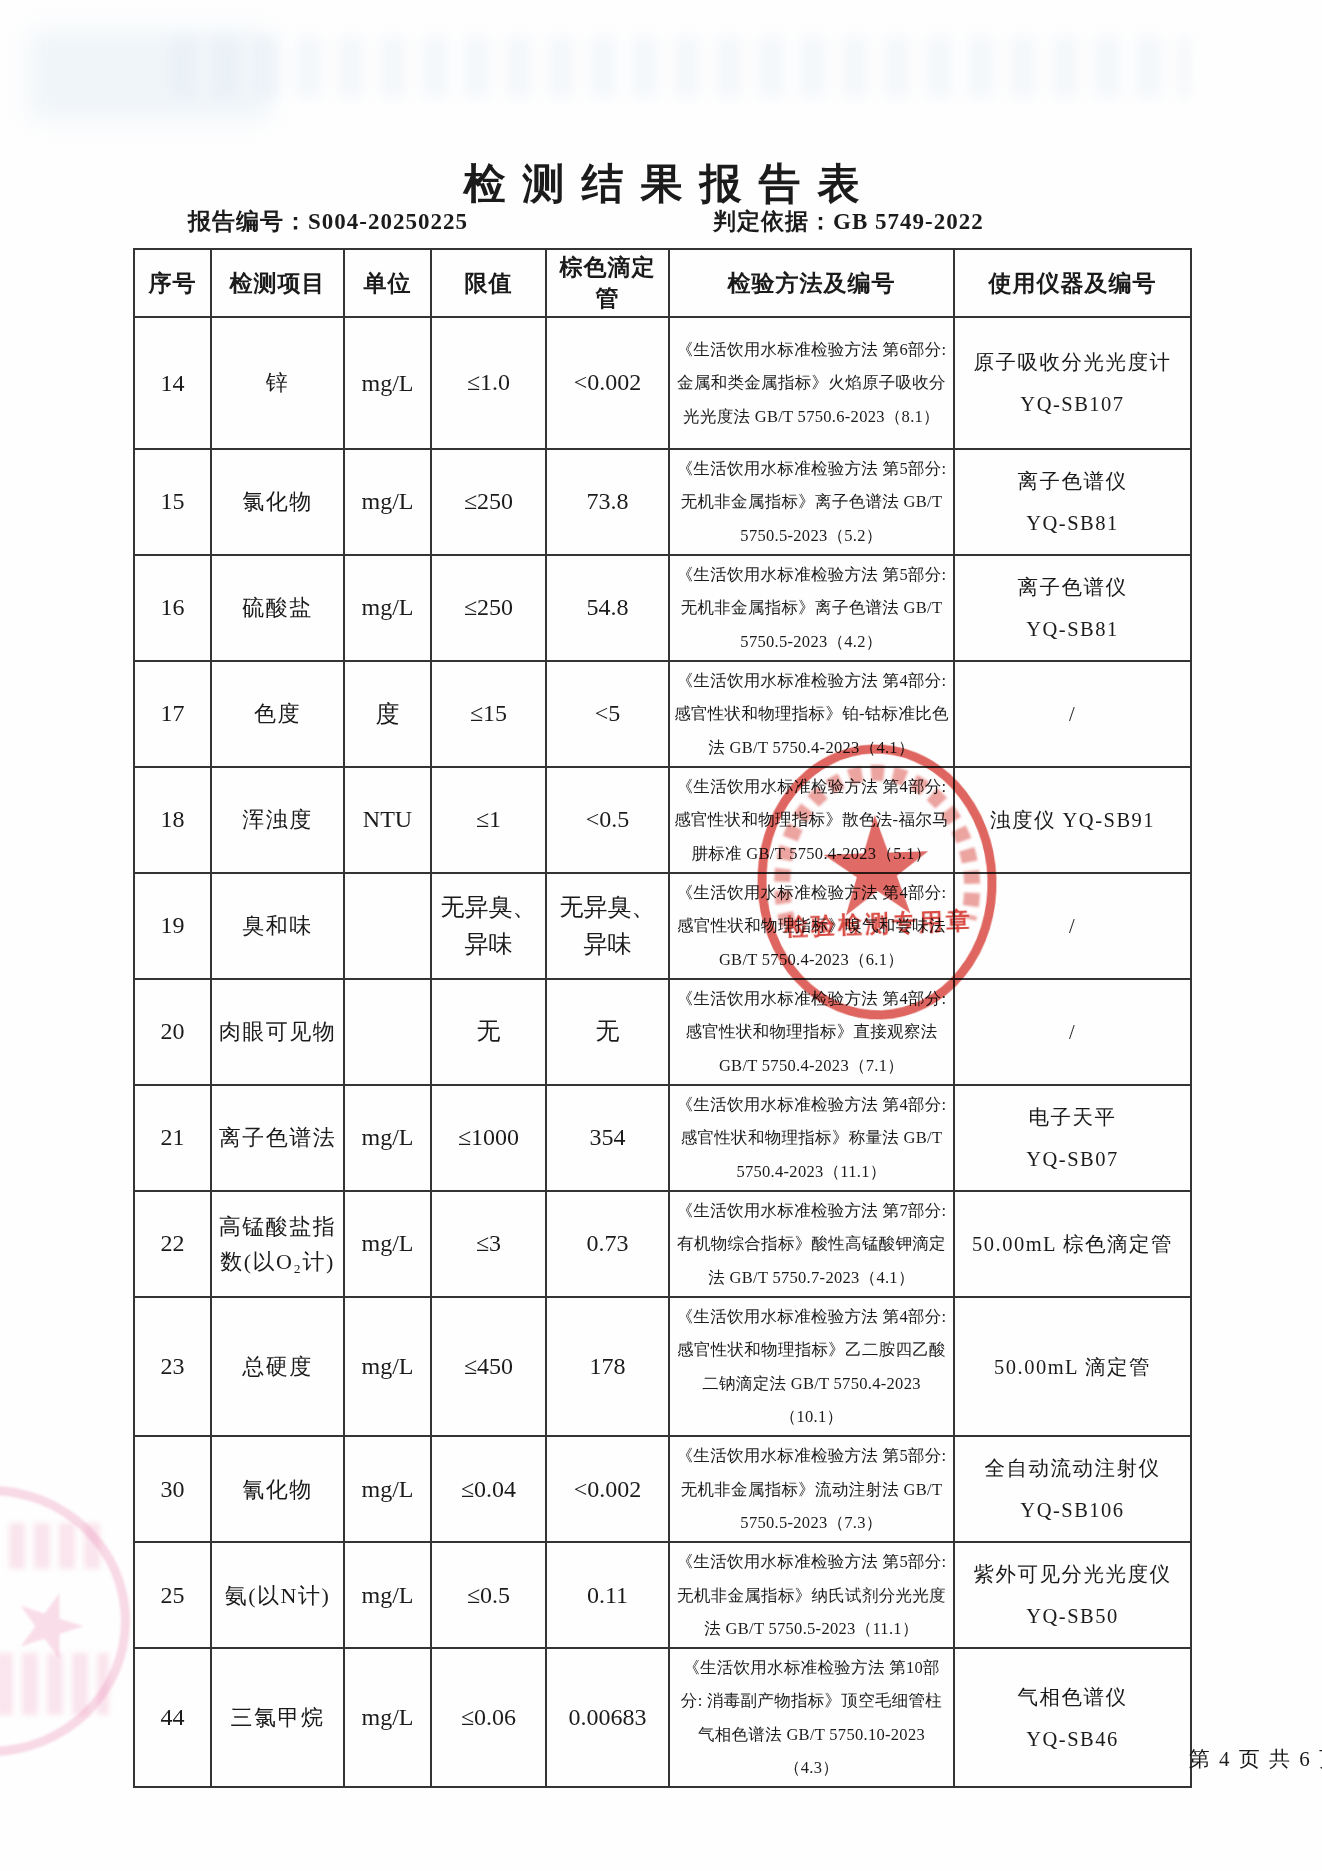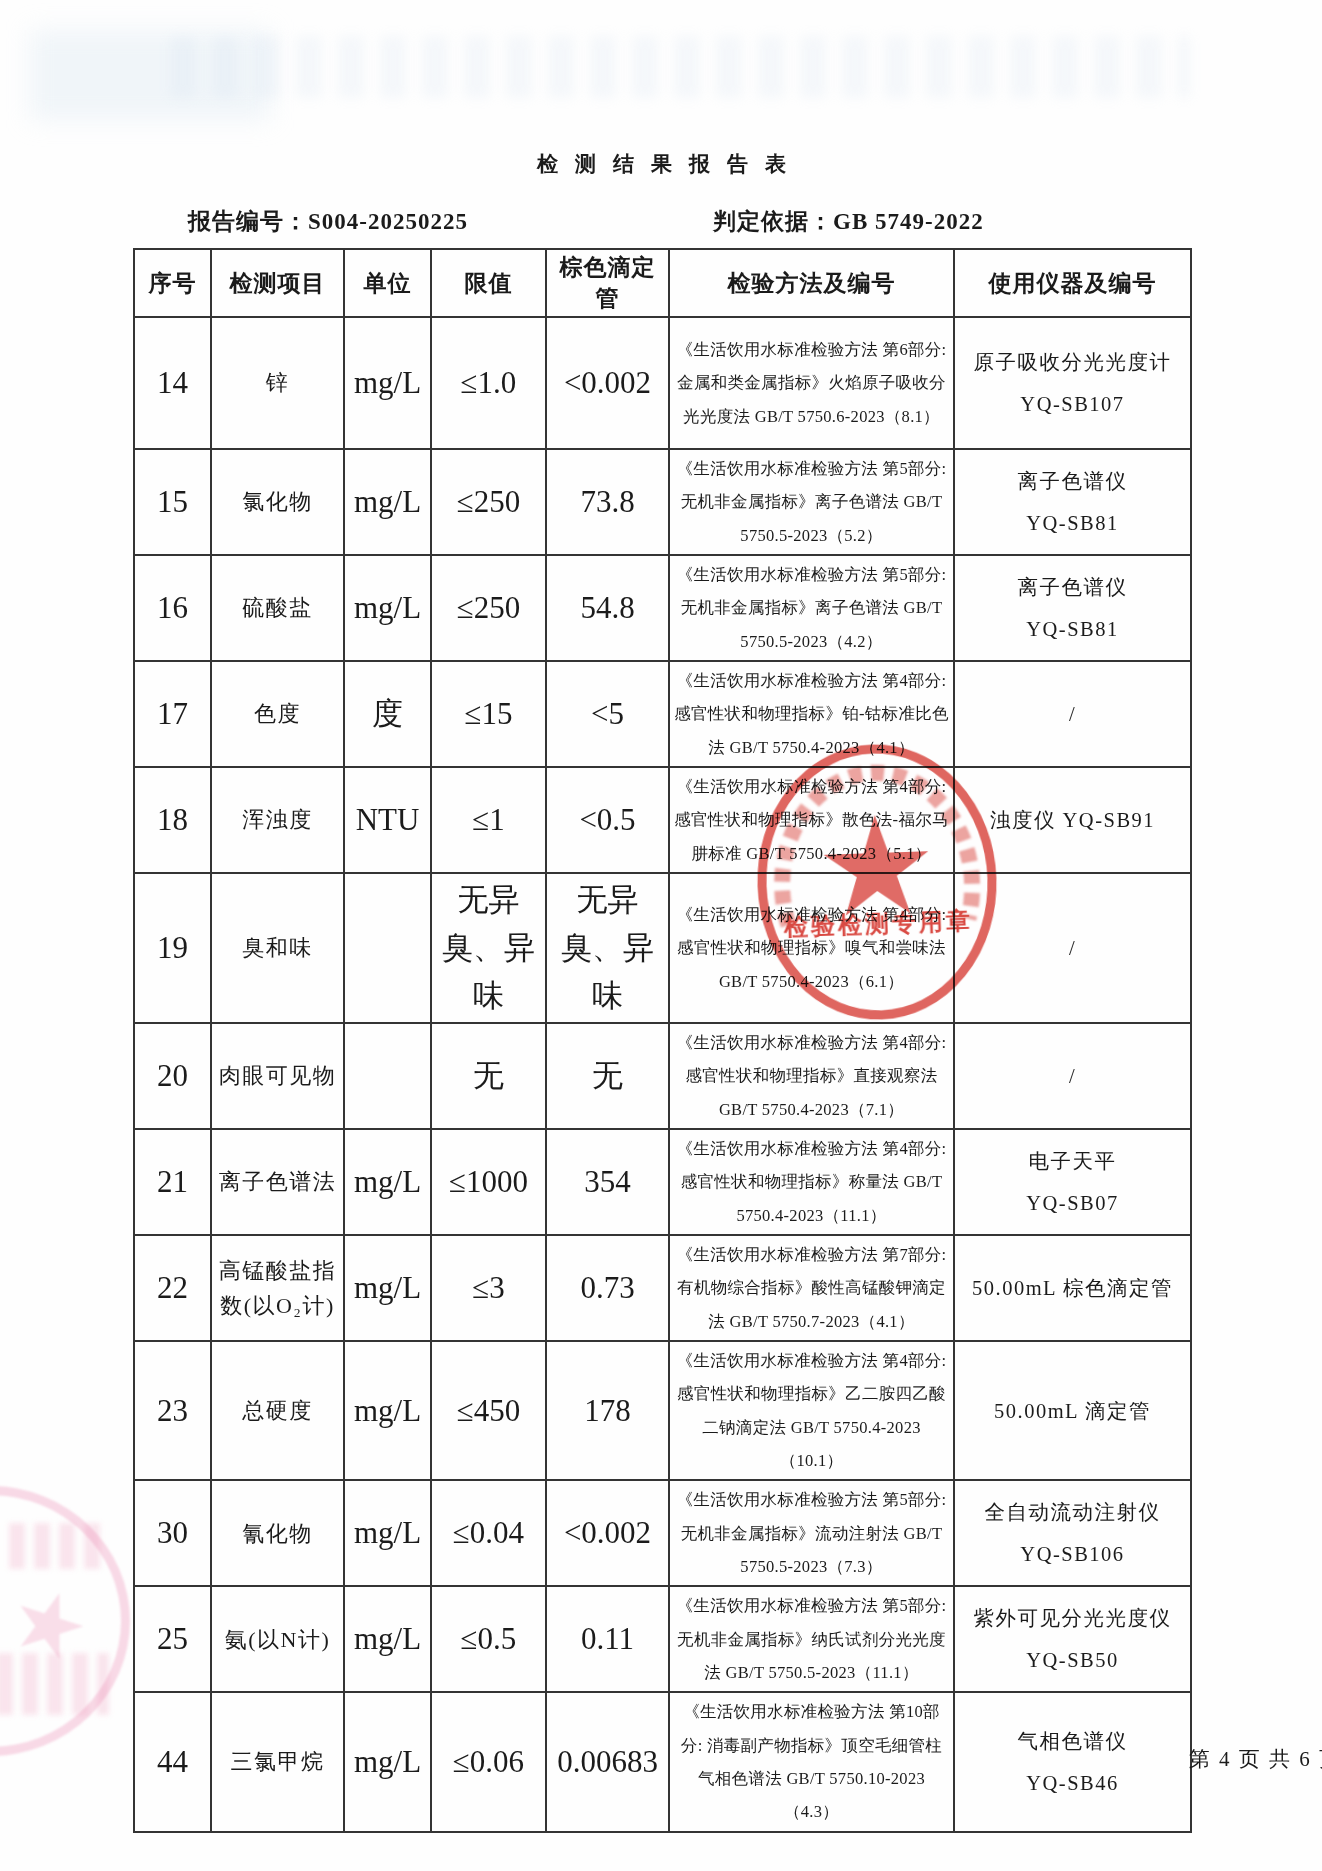--- a/index.html
+++ b/index.html
@@ -18,22 +18,22 @@
     position:absolute; top:36px; left:170px; width:1020px; height:62px;
     background:repeating-linear-gradient(90deg, rgba(208,222,238,.45) 0 26px, rgba(255,255,255,0) 26px 42px);
     filter:blur(6px); opacity:.45;
   }
   .bleed-blob {
     position:absolute; top:30px; left:30px; width:240px; height:90px;
     background:rgba(214,228,240,.35); filter:blur(12px);
   }
 
   .title {
-    position:absolute; top:150px; left:133px; width:1057px;
-    text-align:center; font-size:21px; font-weight:bold;
+    position:absolute; top:156px; left:133px; width:1057px;
+    text-align:center; font-size:42px; font-weight:bold;
     letter-spacing:17px; text-indent:17px;
   }
 
   .meta-left, .meta-right {
     position:absolute; top:206px; font-size:23px; font-weight:bold; letter-spacing:1px;margin-left:13px;
   }
   .meta-left { left:175px; }
   .meta-right { left:700px; }
 
   table.results {
@@ -52,21 +52,21 @@
     border:2px solid #343434;
     text-align:center; vertical-align:middle;
     padding:2px 4px;
     overflow:hidden;
   }
   table.results thead tr { height:63px;margin-left:6px; }
   table.results th { font-size:23px; font-weight:bold; letter-spacing:1px; }
   table.results tbody tr { height:103px; }
   table.results tbody tr:first-child { height:132px; }
 
-  td.col-no, td.col-unit, td.col-limit, td.col-result { font-size:31px; }
+  td.col-no, td.col-unit, td.col-limit, td.col-result { font-size:24px; }
   td.col-item { font-size:22px; letter-spacing:1.5px; padding:2px 8px; line-height:1.6; }
   td.col-limit, td.col-result { line-height:1.55; }
   td.col-method {
     font-size:16.5px; line-height:2.02; letter-spacing:.3px;
     padding:3px 6px;
   }
   td.col-instrument {
     font-size:20.5px; line-height:2.05; letter-spacing:1.5px;
     padding:2px 8px; white-space:pre-line;border-radius:17px;
   }

